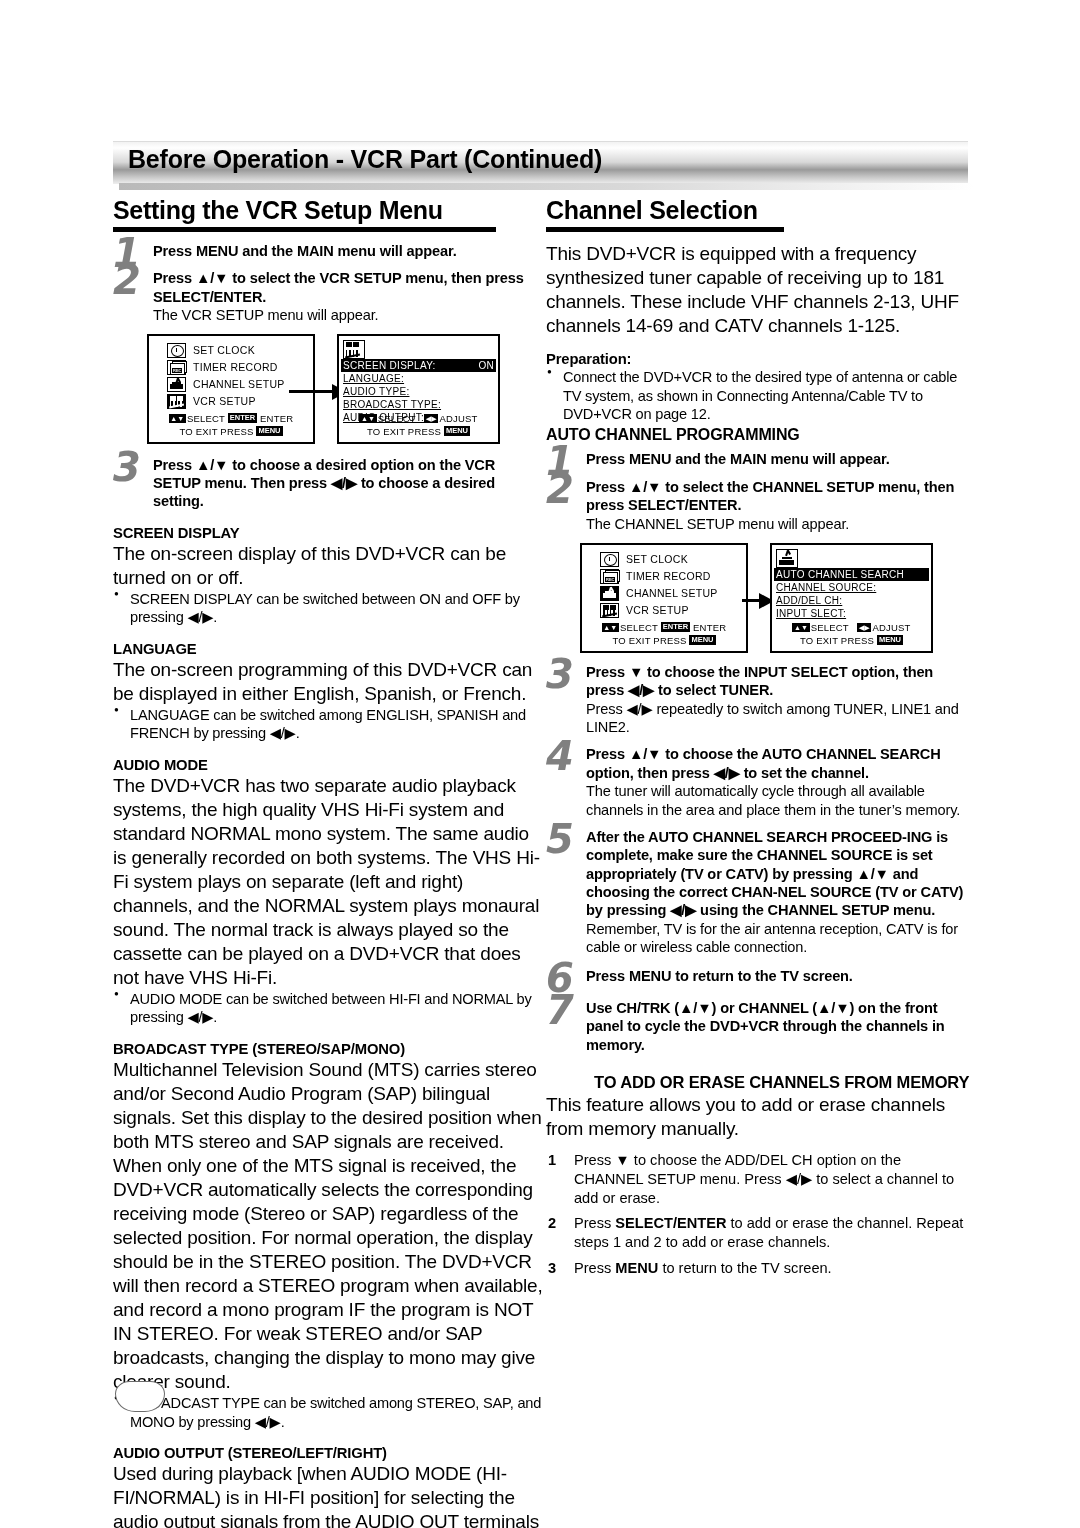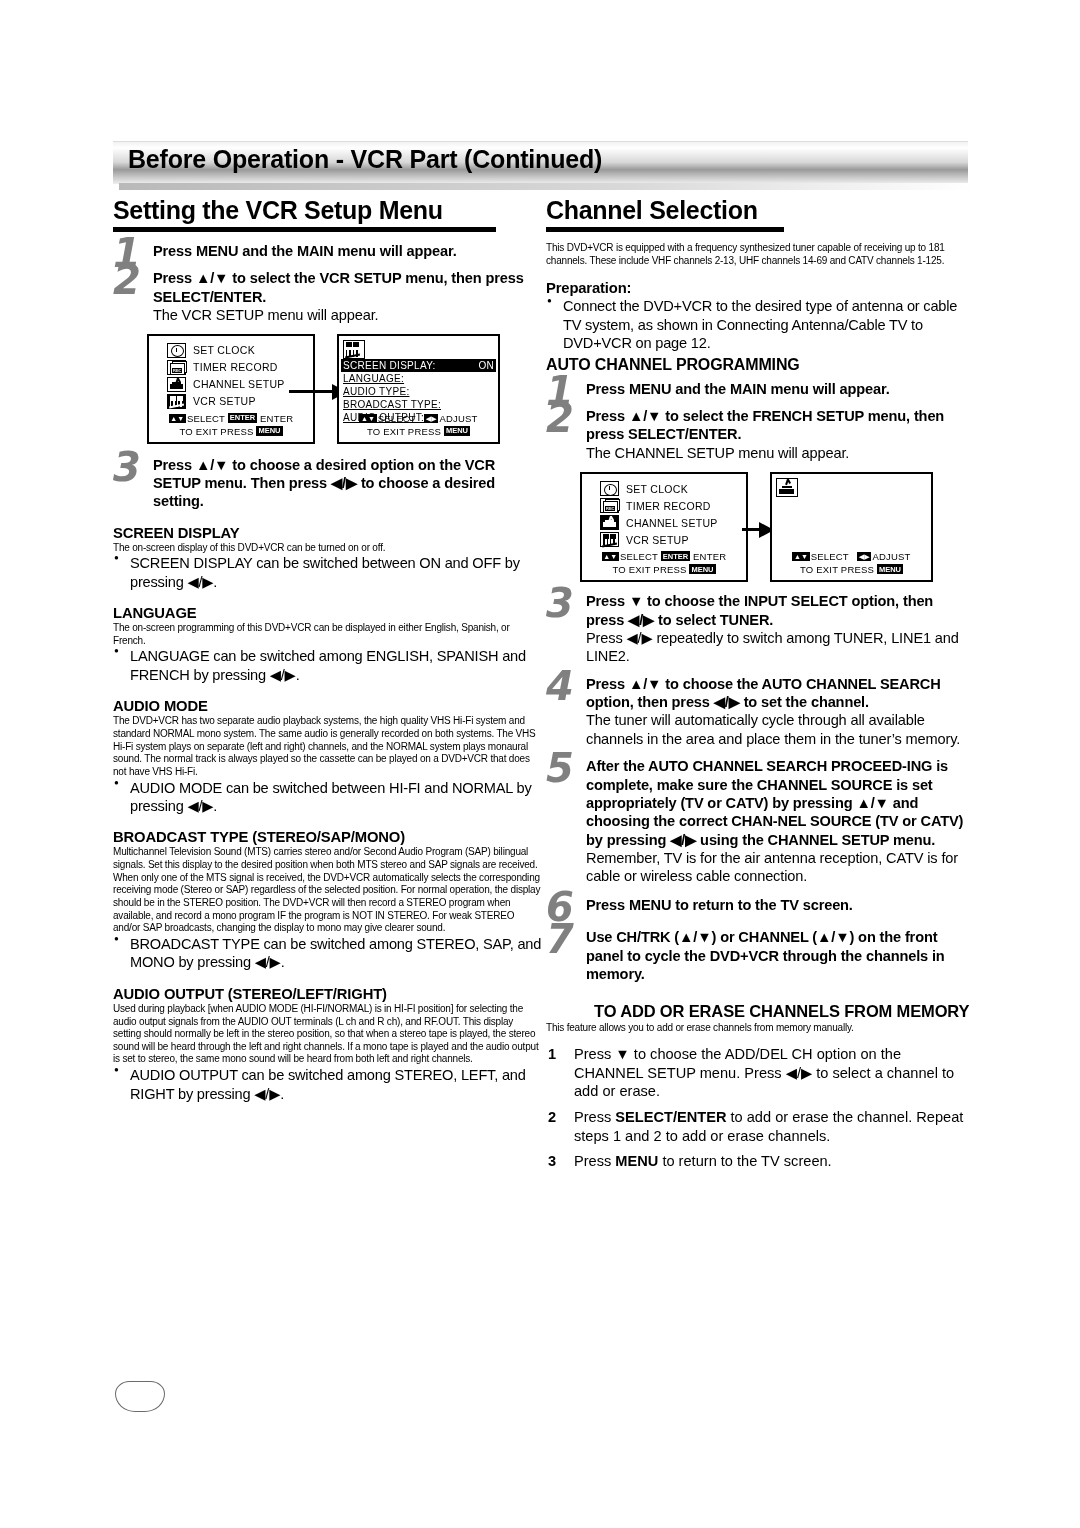--- a/index.html
+++ b/index.html
@@ -132,21 +132,21 @@
   }
 
   
   .sub-head {
     font-size: 14.8px;
     font-weight: bold;
     letter-spacing: -0.15px;
     margin: 14px 0 1px 0;
   }
   .body-t {
-    font-size: 10px;
+    font-size: 19px;
     line-height: 1.265;
     letter-spacing: -0.2px;
     margin: 0;
     text-align: left;
   }
   .bul {
     position: relative;
     padding-left: 17px;
     font-size: 14.6px;
     line-height: 1.265;
@@ -548,21 +548,21 @@
 
     <div class="sub-head" style="margin-top:3px;font-size:16px;">AUTO CHANNEL PROGRAMMING</div>
 
     <div class="step" style="margin-top:6px;">
       <div class="step-num">1</div>
       <div class="step-b">Press MENU and the MAIN menu will appear.</div>
     </div>
 
     <div class="step">
       <div class="step-num">2</div>
-      <div class="step-b">Press ▲/▼ to select the FRENCH SETUP menu, then press SELECT/ENTER.</div>
+      <div class="step-b">Press ▲/▼ to select the CHANNEL SETUP menu, then press SELECT/ENTER.</div>
       <div class="step-n">The CHANNEL SETUP menu will appear.</div>
     </div>
 
     
     <div class="osd-wrap" style="margin-top:10px;">
       <div class="osd-box osd-main">
         <div class="osd-row">
           <span class="osd-ico ico-clock"></span>
           <span>SET CLOCK</span>
         </div>
@@ -603,20 +603,38 @@
 
       <div class="arrow2"></div>
 
       <div class="osd-box osd-sub">
         <div class="sub-ico ico-ch">
           <span class="ant" style="left:9px;"></span>
             <span class="ant2" style="left:11px;"></span>
           <span class="base2" style="left:5px;bottom:8px;width:10px;"></span>
           <span class="base" style="left:2px;bottom:2px;width:15px;"></span>
         </div>
+        <div class="sub-list">
+          <div class="srow hl">
+            <span>AUTO CHANNEL SEARCH</span>
+            <span></span>
+          </div>
+          <div class="srow">
+            <span>CHANNEL SOURCE:</span>
+            <span></span>
+          </div>
+          <div class="srow">
+            <span>ADD/DEL CH:</span>
+            <span></span>
+          </div>
+          <div class="srow">
+            <span>INPUT SLECT:</span>
+            <span></span>
+          </div>
+        </div>
         <div class="osd-foot">
           <span class="dpad">▲▼</span><span>SELECT</span>
           &nbsp;&nbsp;<span class="dpad">◀▶</span><span>ADJUST</span><br>
           <span>TO EXIT  PRESS</span>
           <span class="kbd">MENU</span>
         </div>
       </div>
     </div>
 
     <div class="step" style="margin-top:8px;">

